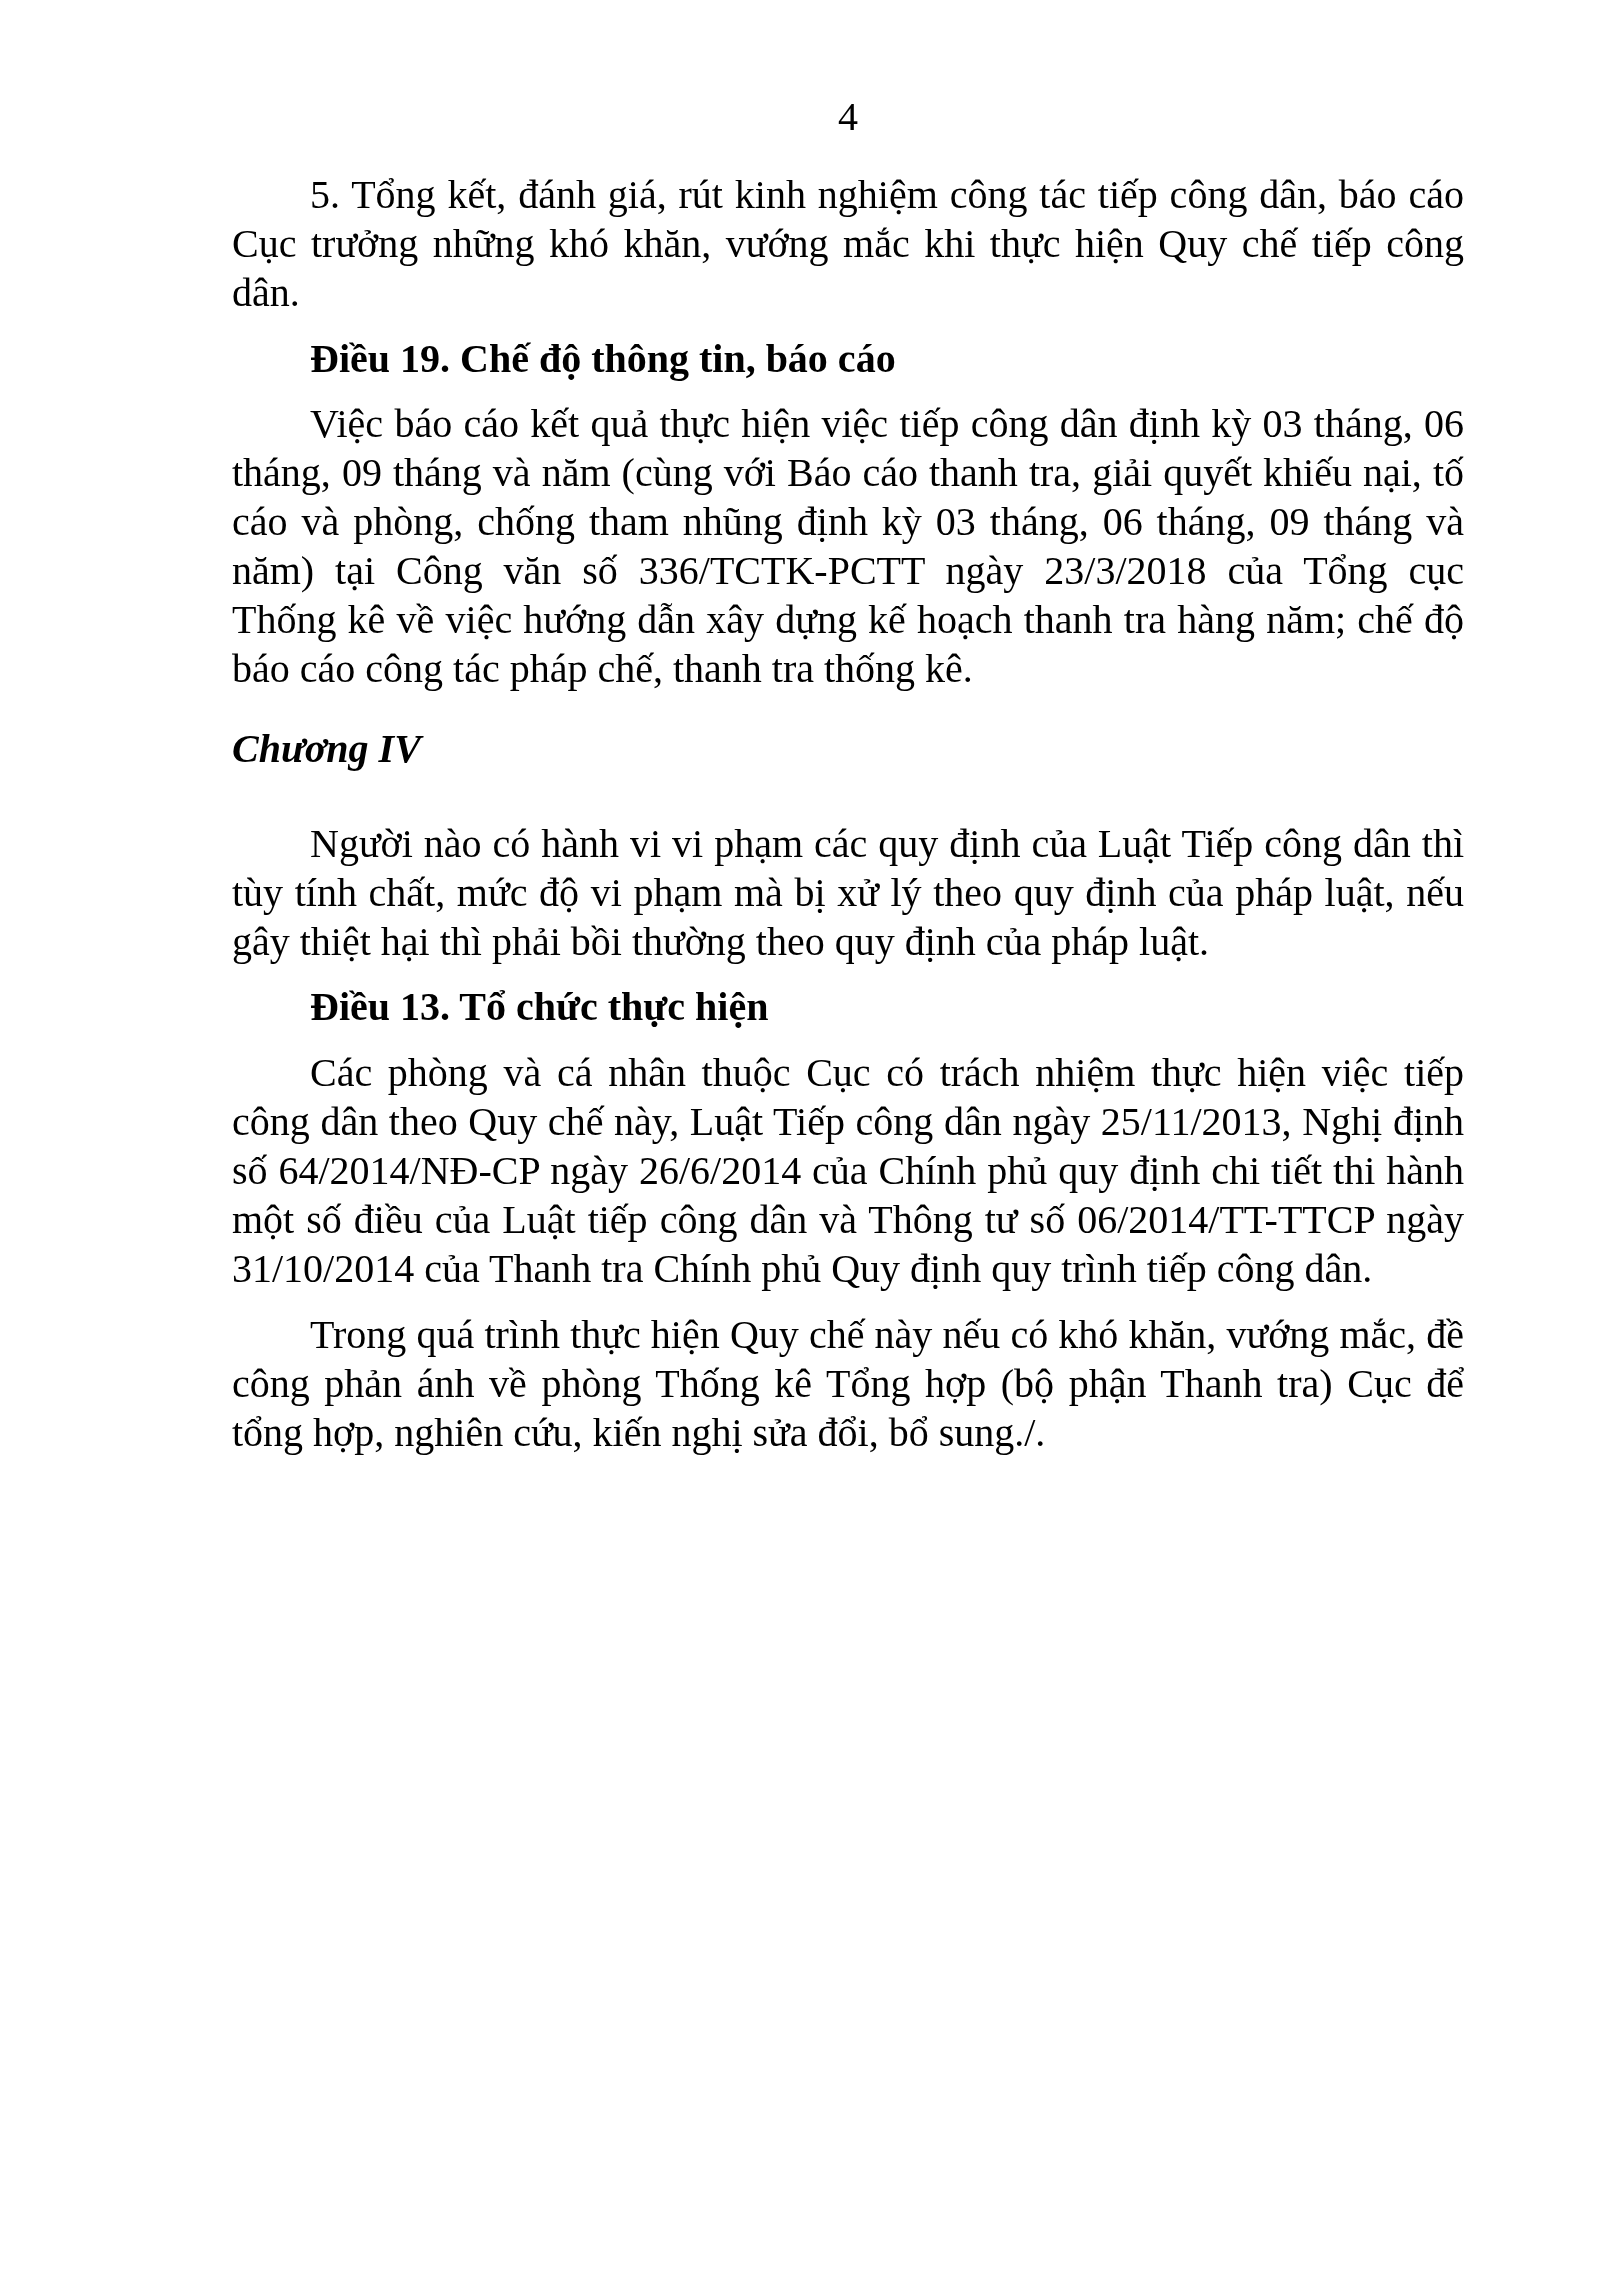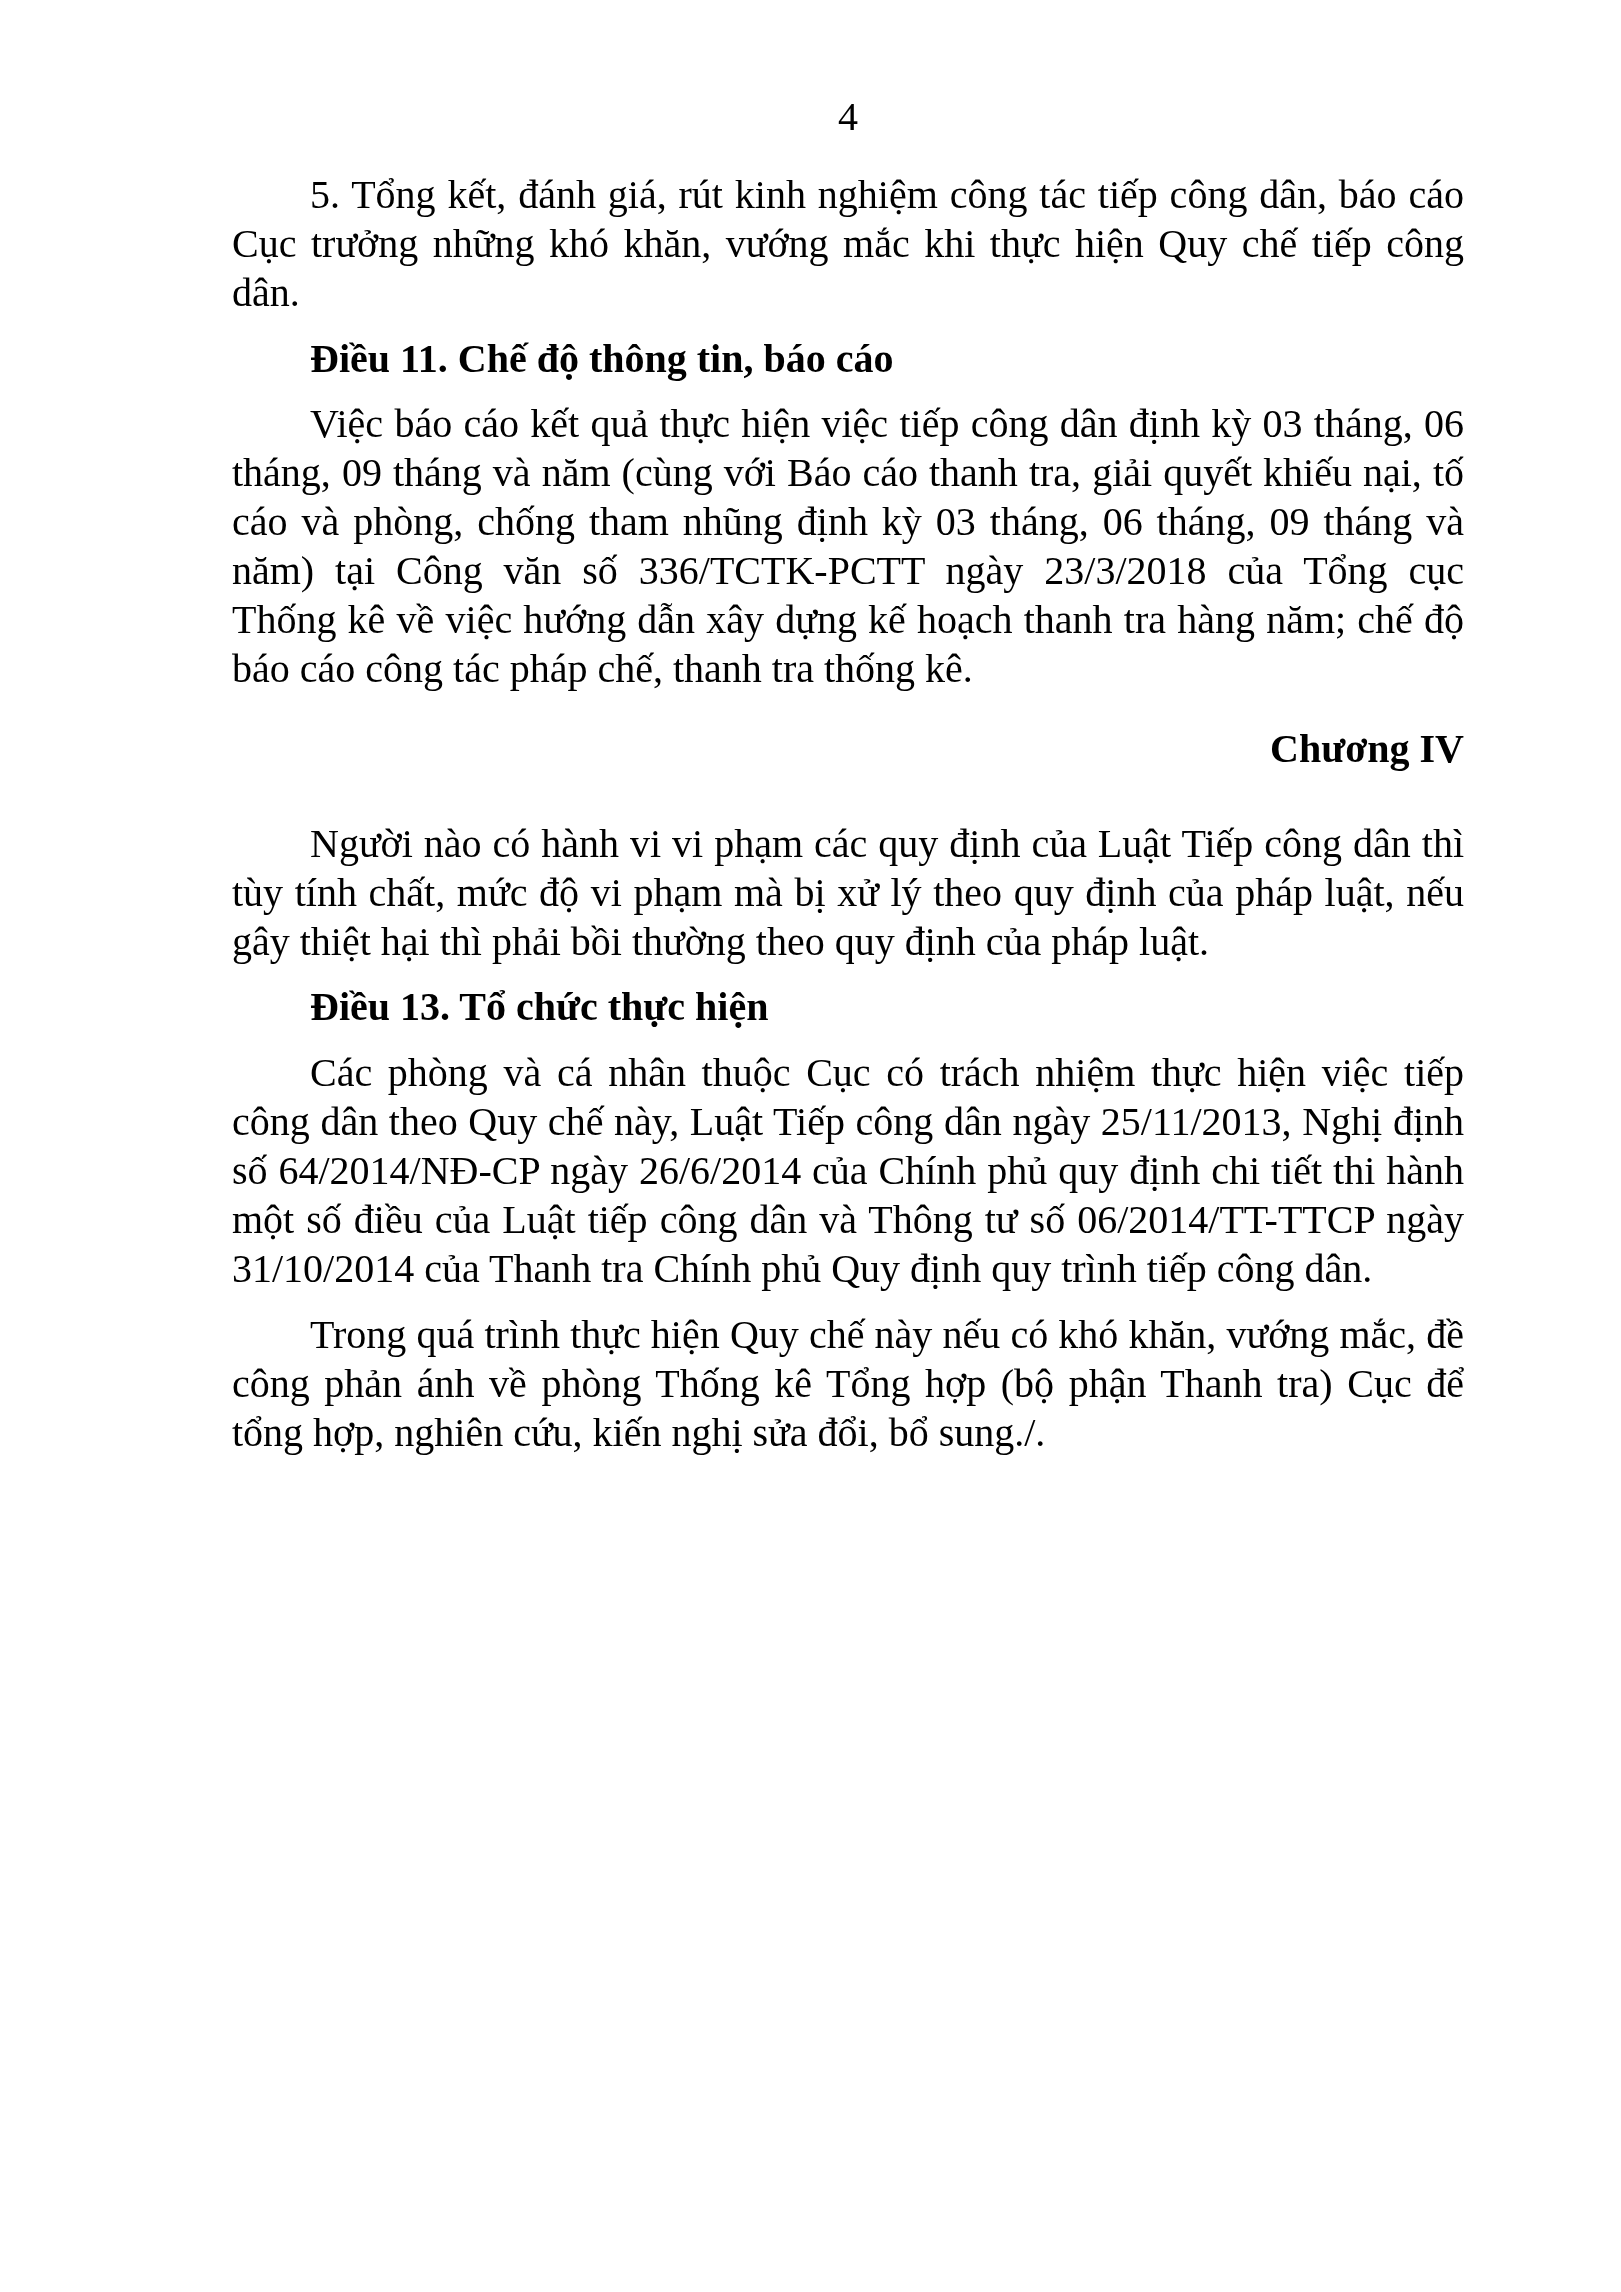--- a/index.html
+++ b/index.html
@@ -28,39 +28,40 @@
     margin: 0 0 16.7px 0;
     text-align: justify;
     text-indent: 78px;
   }
   .article-heading {
     font-weight: bold;
     text-indent: 78px;
     margin: 0 0 16.7px 0;
   }
   .chapter {
-    text-align: right;
+    text-align: left;
     font-weight: bold;
     padding-top: 13.7px;
     margin: 0 0 46px 0;
+    font-style: italic;
   }
   .chapter .line {
     line-height: 49px;
   }
 </style>
 </head>
 <body>
 
 <div class="page">
 
   <div class="pagenum">4</div>
 
   <p class="para">5. Tổng kết, đánh giá, rút kinh nghiệm công tác tiếp công dân, báo cáo Cục trưởng những khó khăn, vướng mắc khi thực hiện Quy chế tiếp công dân.</p>
 
-  <div class="article-heading">Điều 11. Chế độ thông tin, báo cáo</div>
+  <div class="article-heading">Điều 19. Chế độ thông tin, báo cáo</div>
 
   <p class="para">Việc báo cáo kết quả thực hiện việc tiếp công dân định kỳ 03 tháng, 06 tháng, 09 tháng và năm (cùng với Báo cáo thanh tra, giải quyết khiếu nại, tố cáo và phòng, chống tham nhũng định kỳ 03 tháng, 06 tháng, 09 tháng và năm) tại Công văn số 336/TCTK-PCTT ngày 23/3/2018 của Tổng cục Thống kê về việc hướng dẫn xây dựng kế hoạch thanh tra hàng năm; chế độ báo cáo công tác pháp chế, thanh tra thống kê.</p>
 
 
   <div class="chapter">
     <div class="line">Chương IV</div>
   </div>
 
 
   <p class="para">Người nào có hành vi vi phạm các quy định của Luật Tiếp công dân thì tùy tính chất, mức độ vi phạm mà bị xử lý theo quy định của pháp luật, nếu gây thiệt hại thì phải bồi thường theo quy định của pháp luật.</p>

